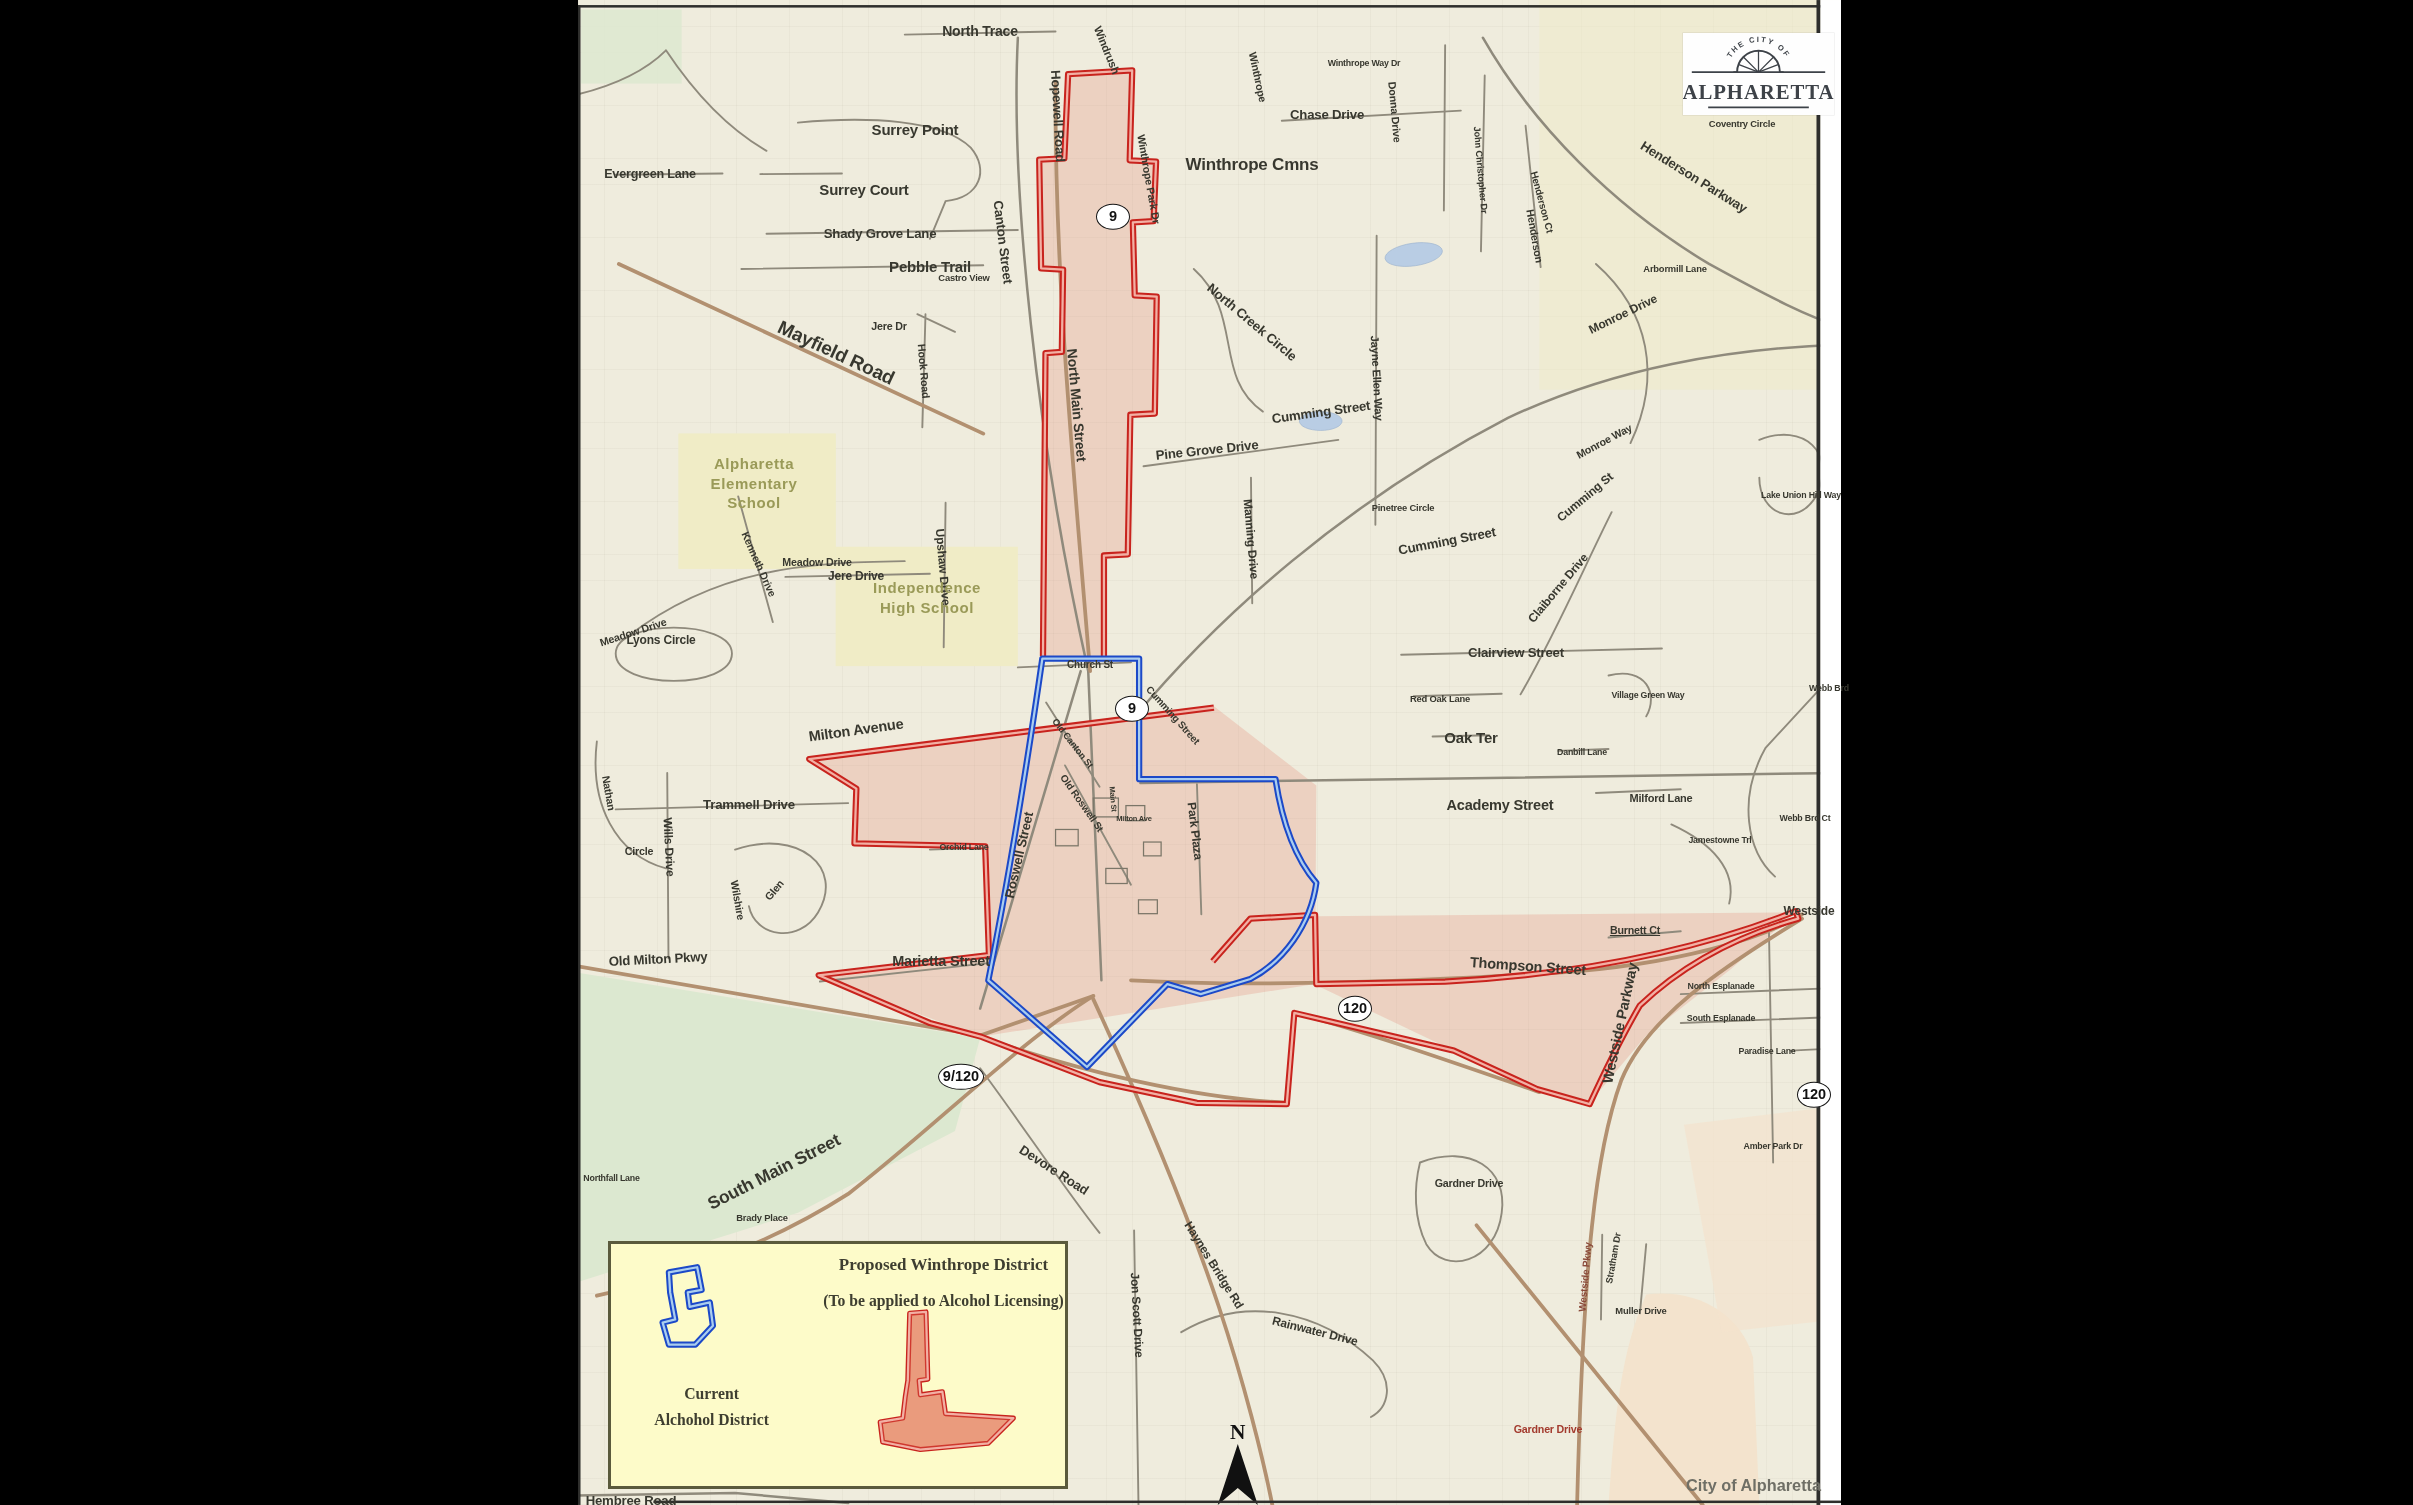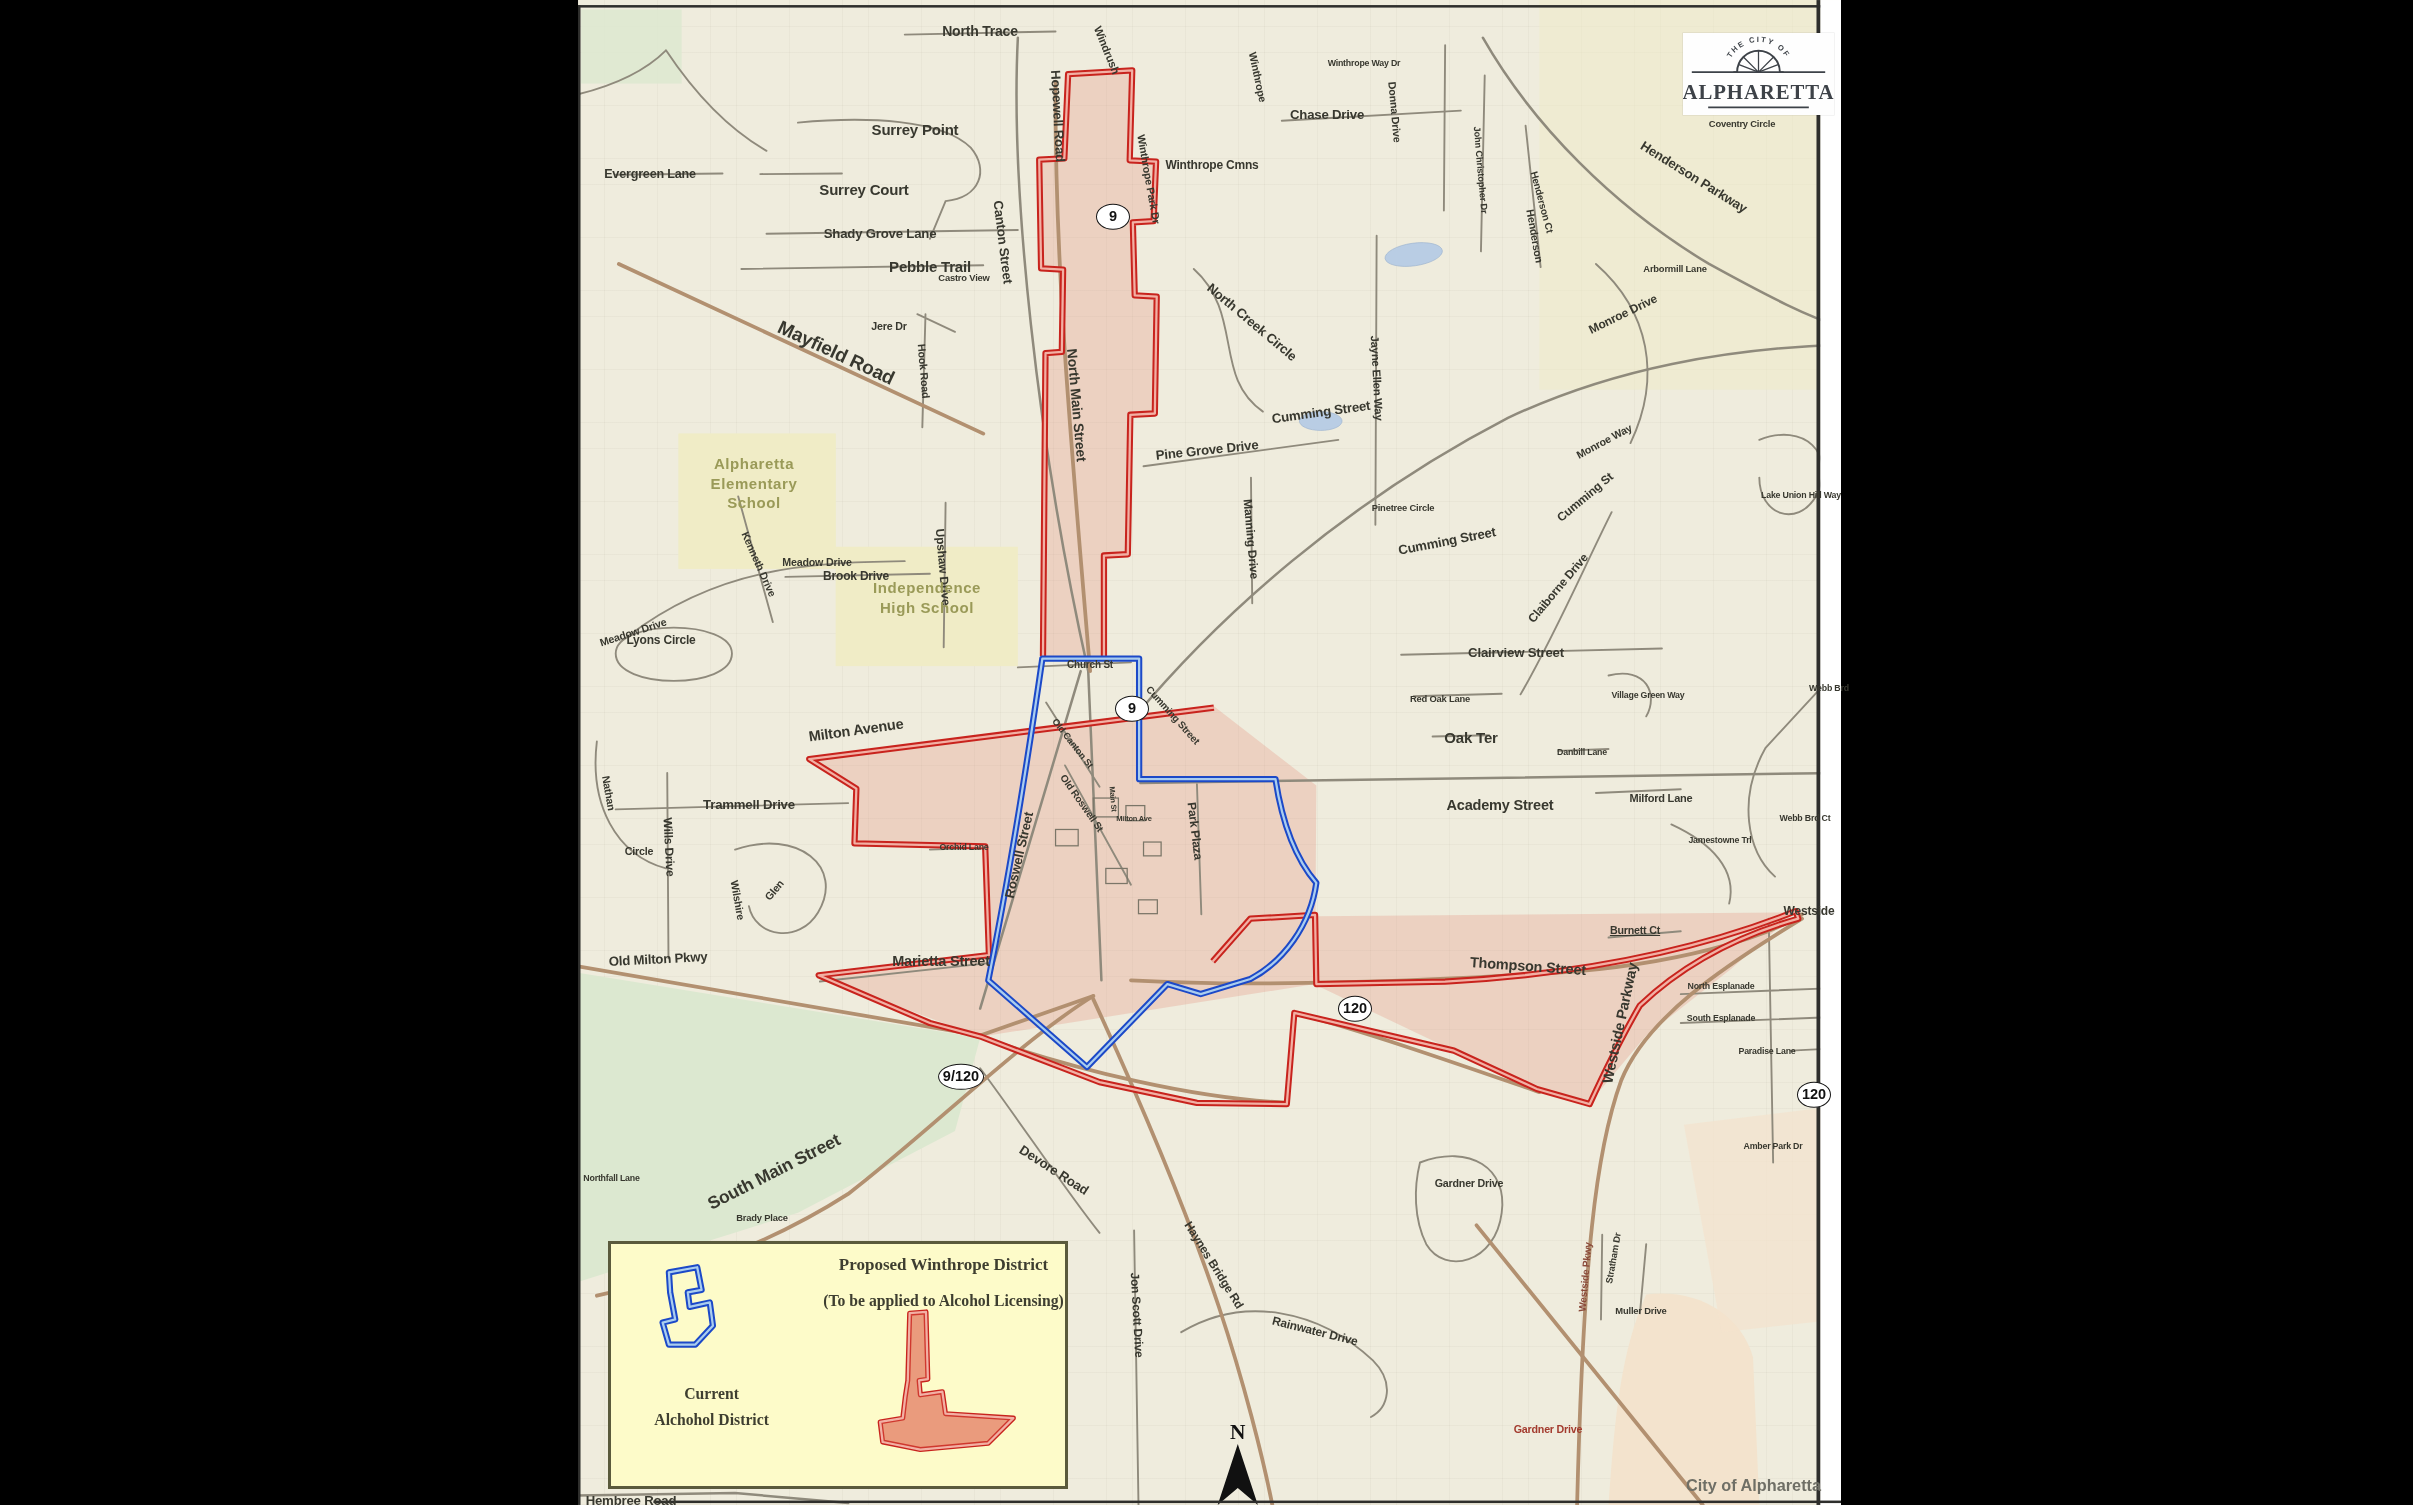--- a/index.html
+++ b/index.html
@@ -197,21 +197,21 @@
         <span class="lbl" style="left: 72px; top: 174px; font-size: 12.6px; transform: translate(-50%, -50%) rotate(0deg);">Evergreen Lane</span>
         <span class="lbl" style="left: 302px; top: 233px; font-size: 13.2px; transform: translate(-50%, -50%) rotate(0deg);">Shady Grove Lane</span>
         <span class="lbl" style="left: 258px; top: 353px; font-size: 19px; transform: translate(-50%, -50%) rotate(25deg);">Mayfield Road</span>
         <span class="lbl" style="left: 311px; top: 326px; font-size: 10.7px; transform: translate(-50%, -50%) rotate(0deg);">Jere Dr</span>
         <span class="lbl" style="left: 346px; top: 371px; font-size: 10.7px; transform: translate(-50%, -50%) rotate(85deg);">Hook Road</span>
         <span class="lbl" style="left: 386px; top: 277px; font-size: 9.4px; transform: translate(-50%, -50%) rotate(0deg);">Castro View</span>
         <span class="lbl" style="left: 425px; top: 242px; font-size: 13.2px; transform: translate(-50%, -50%) rotate(83deg);">Canton Street</span>
         <span class="lbl" style="left: 480px; top: 116px; font-size: 13.2px; transform: translate(-50%, -50%) rotate(87deg);">Hopewell Road</span>
         <span class="lbl" style="left: 529px; top: 50px; font-size: 11.3px; transform: translate(-50%, -50%) rotate(68deg);">Windrush</span>
         <span class="lbl" style="left: 571px; top: 179px; font-size: 10.7px; transform: translate(-50%, -50%) rotate(80deg);">Winthrope Park Dr</span>
-        <span class="lbl" style="left: 634px; top: 165px; font-size: 12px; transform: translate(-50%, -50%) rotate(0deg);">Winthrope Cmns</span>
+        <span class="lbl" style="left: 674px; top: 165px; font-size: 17px; transform: translate(-50%, -50%) rotate(0deg);">Winthrope Cmns</span>
         <span class="lbl" style="left: 749px; top: 114px; font-size: 13.2px; transform: translate(-50%, -50%) rotate(0deg);">Chase Drive</span>
         <span class="lbl" style="left: 680px; top: 77px; font-size: 10.7px; transform: translate(-50%, -50%) rotate(78deg);">Winthrope</span>
         <span class="lbl" style="left: 786px; top: 63px; font-size: 8.8px; transform: translate(-50%, -50%) rotate(0deg);">Winthrope Way Dr</span>
         <span class="lbl" style="left: 817px; top: 112px; font-size: 10.7px; transform: translate(-50%, -50%) rotate(85deg);">Donna Drive</span>
         <span class="lbl" style="left: 903px; top: 170px; font-size: 9.4px; transform: translate(-50%, -50%) rotate(85deg);">John Christopher Dr</span>
         <span class="lbl" style="left: 674px; top: 322px; font-size: 13.2px; transform: translate(-50%, -50%) rotate(40deg);">North Creek Circle</span>
         <span class="lbl" style="left: 629px; top: 450px; font-size: 13.2px; transform: translate(-50%, -50%) rotate(-6deg);">Pine Grove Drive</span>
         <span class="lbl" style="left: 673px; top: 539px; font-size: 12px; transform: translate(-50%, -50%) rotate(85deg);">Manning Drive</span>
         <span class="lbl" style="left: 825px; top: 507px; font-size: 9.4px; transform: translate(-50%, -50%) rotate(0deg);">Pinetree Circle</span>
         <span class="lbl" style="left: 799px; top: 378px; font-size: 11.3px; transform: translate(-50%, -50%) rotate(87deg);">Jayne Ellen Way</span>
@@ -235,21 +235,21 @@
         <span class="lbl" style="left: 922px; top: 781px; font-size: 14.5px; transform: translate(-50%, -50%) rotate(0deg); margin-top: 24px;">Academy Street</span>
         <span class="lbl" style="left: 1083px; top: 798px; font-size: 11px; transform: translate(-50%, -50%) rotate(0deg);">Milford Lane</span>
         <span class="lbl" style="left: 1142px; top: 840px; font-size: 8.8px; transform: translate(-50%, -50%) rotate(0deg);">Jamestowne Trl</span>
         <span class="lbl" style="left: 1227px; top: 818px; font-size: 8.8px; transform: translate(-50%, -50%) rotate(0deg);">Webb Brd Ct</span>
         <span class="lbl" style="left: 1251px; top: 688px; font-size: 8.8px; transform: translate(-50%, -50%) rotate(0deg);">Webb Brd</span>
         <span class="lbl" style="left: 1231px; top: 911px; font-size: 12px; transform: translate(-50%, -50%) rotate(0deg);">Westside</span>
         <span class="lbl" style="left: 499px; top: 405px; font-size: 14px; transform: translate(-50%, -50%) rotate(85deg);">North Main Street</span>
         <span class="lbl" style="left: 83px; top: 640px; font-size: 12px; transform: translate(-50%, -50%) rotate(0deg);">Lyons Circle</span>
         <span class="lbl" style="left: 239px; top: 562px; font-size: 10.7px; transform: translate(-50%, -50%) rotate(0deg);">Meadow Drive</span>
         <span class="lbl" style="left: 181px; top: 564px; font-size: 10.7px; transform: translate(-50%, -50%) rotate(66deg);">Kenneth Drive</span>
-        <span class="lbl" style="left: 278px; top: 576px; font-size: 12px; transform: translate(-50%, -50%) rotate(0deg);">Brook Drive</span>
+        <span class="lbl" style="left: 278px; top: 576px; font-size: 12px; transform: translate(-50%, -50%) rotate(0deg);">Jere Drive</span>
         <span class="lbl" style="left: 365px; top: 567px; font-size: 12px; transform: translate(-50%, -50%) rotate(85deg);">Upshaw Drive</span>
         <span class="lbl" style="left: 55px; top: 632px; font-size: 10.7px; transform: translate(-50%, -50%) rotate(-18deg);">Meadow Drive</span>
         <span class="lbl" style="left: 278px; top: 730px; font-size: 14.5px; transform: translate(-50%, -50%) rotate(-8deg);">Milton Avenue</span>
         <span class="lbl" style="left: 171px; top: 804px; font-size: 13.2px; transform: translate(-50%, -50%) rotate(0deg);">Trammell Drive</span>
         <span class="lbl" style="left: 31px; top: 793px; font-size: 10.7px; transform: translate(-50%, -50%) rotate(80deg);">Nathan</span>
         <span class="lbl" style="left: 61px; top: 851px; font-size: 10.7px; transform: translate(-50%, -50%) rotate(0deg);">Circle</span>
         <span class="lbl" style="left: 91px; top: 847px; font-size: 12px; transform: translate(-50%, -50%) rotate(87deg);">Wills Drive</span>
         <span class="lbl" style="left: 196px; top: 890px; font-size: 10.7px; transform: translate(-50%, -50%) rotate(-50deg);">Glen</span>
         <span class="lbl" style="left: 160px; top: 900px; font-size: 10.7px; transform: translate(-50%, -50%) rotate(80deg);">Wilshire</span>
         <span class="lbl" style="left: 386px; top: 847px; font-size: 8.8px; transform: translate(-50%, -50%) rotate(0deg);">Orchid Lane</span>

